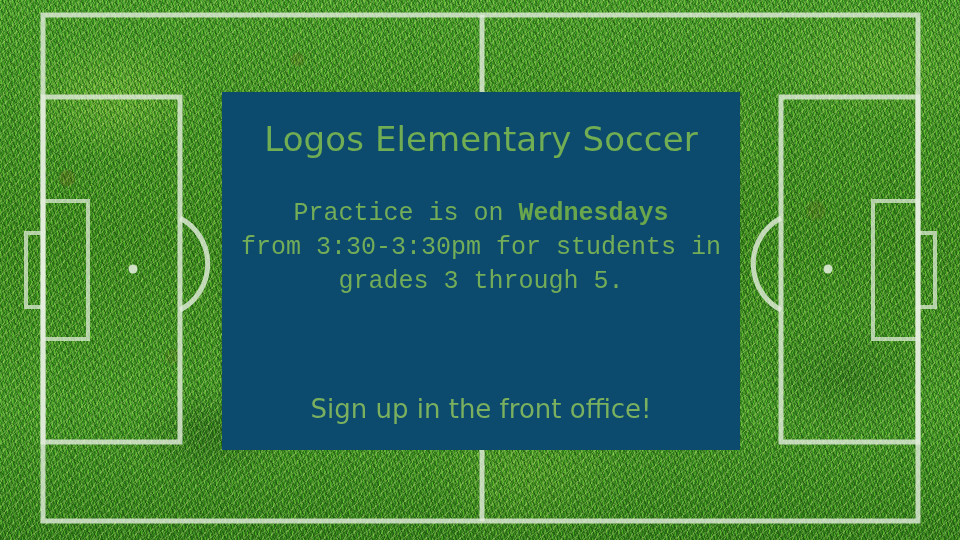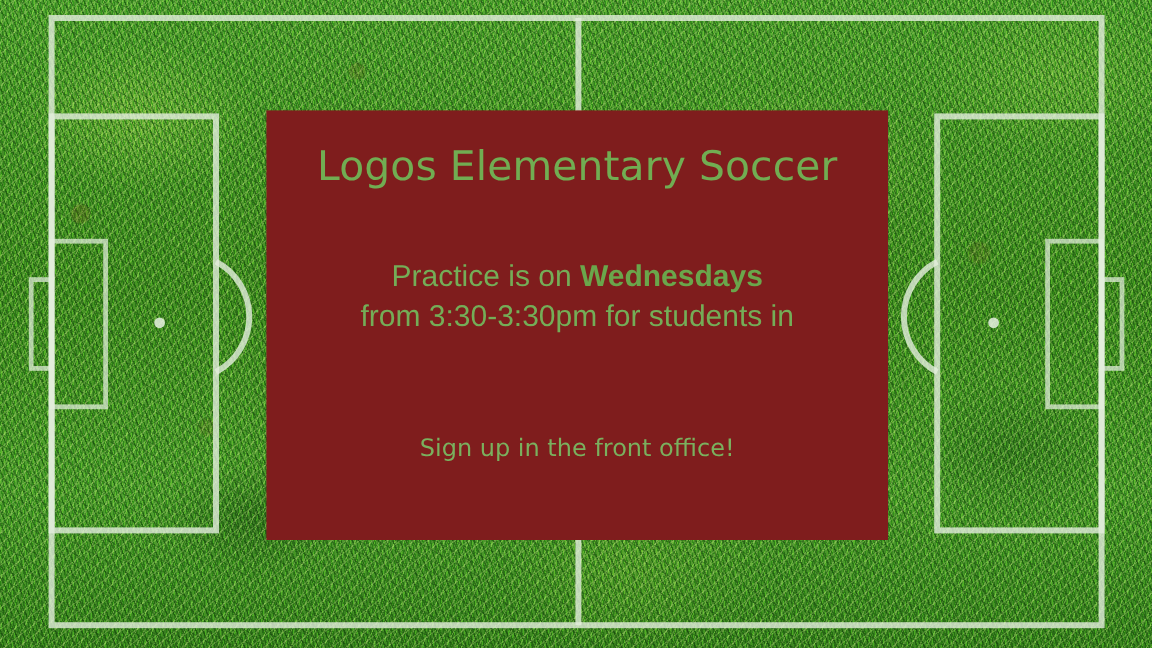--- a/index.html
+++ b/index.html
@@ -111,57 +111,57 @@
     fill-opacity: .85;
   }
 
   
   .text-card {
     position: absolute;
     left: 222px;
     top: 92px;
     width: 518px;
     height: 358px;
-    background: #7f1d1d;
+    background: #0c4a6e;
     display: flex;
     flex-direction: column;
     align-items: center;
     box-sizing: border-box;
     padding: 26px 18px 0 18px;
   }
 
   .headline {
     margin: 0;
     text-align: center;
     font-family: "DejaVu Sans", "Liberation Sans", sans-serif;
     font-size: 34px;
     font-weight: 400;
     line-height: 1.26;
     letter-spacing: .1px;
     color: #71ad52;
   }
   .headline .hl-line { display: block; }
 
   .body-block {
-    margin-top: 52px;
+    margin-top: 36px;
     text-align: center;
-    font-family: Liberation Sans, sans-serif;
+    font-family: Liberation Mono, monospace;
     font-size: 25px;
     font-weight: 400;
     line-height: 1.36;
     color: #74ad57;
   }
   .body-block .bl { display: block; }
   .body-block .strong { font-weight: 700; color: #6aa64b; }
 
   .signup-line {
-    margin-top: 54px;
+    margin-top: 68px;
     text-align: center;
     font-family: "DejaVu Sans", "Liberation Sans", sans-serif;
-    font-size: 20px;
+    font-size: 26px;
     font-weight: 400;
     line-height: 1.36;
     color: #7ab05e;
   }
 </style>
 </head>
 <body>
 
 <div id="poster">
 
@@ -202,19 +202,20 @@
 
   <div class="text-card">
 
     <h1 class="headline">
       <span class="hl-line">Logos Elementary Soccer</span>
     </h1>
 
     <p class="body-block">
       <span class="bl"><span>Practice is on </span><span class="strong">Wednesdays</span></span>
       <span class="bl">from 3:30-3:30pm for students in</span>
+      <span class="bl">grades 3 through 5.</span>
     </p>
 
     <p class="signup-line">Sign up in the front office!</p>
 
   </div>
 
 </div>
 
 </body></html>

